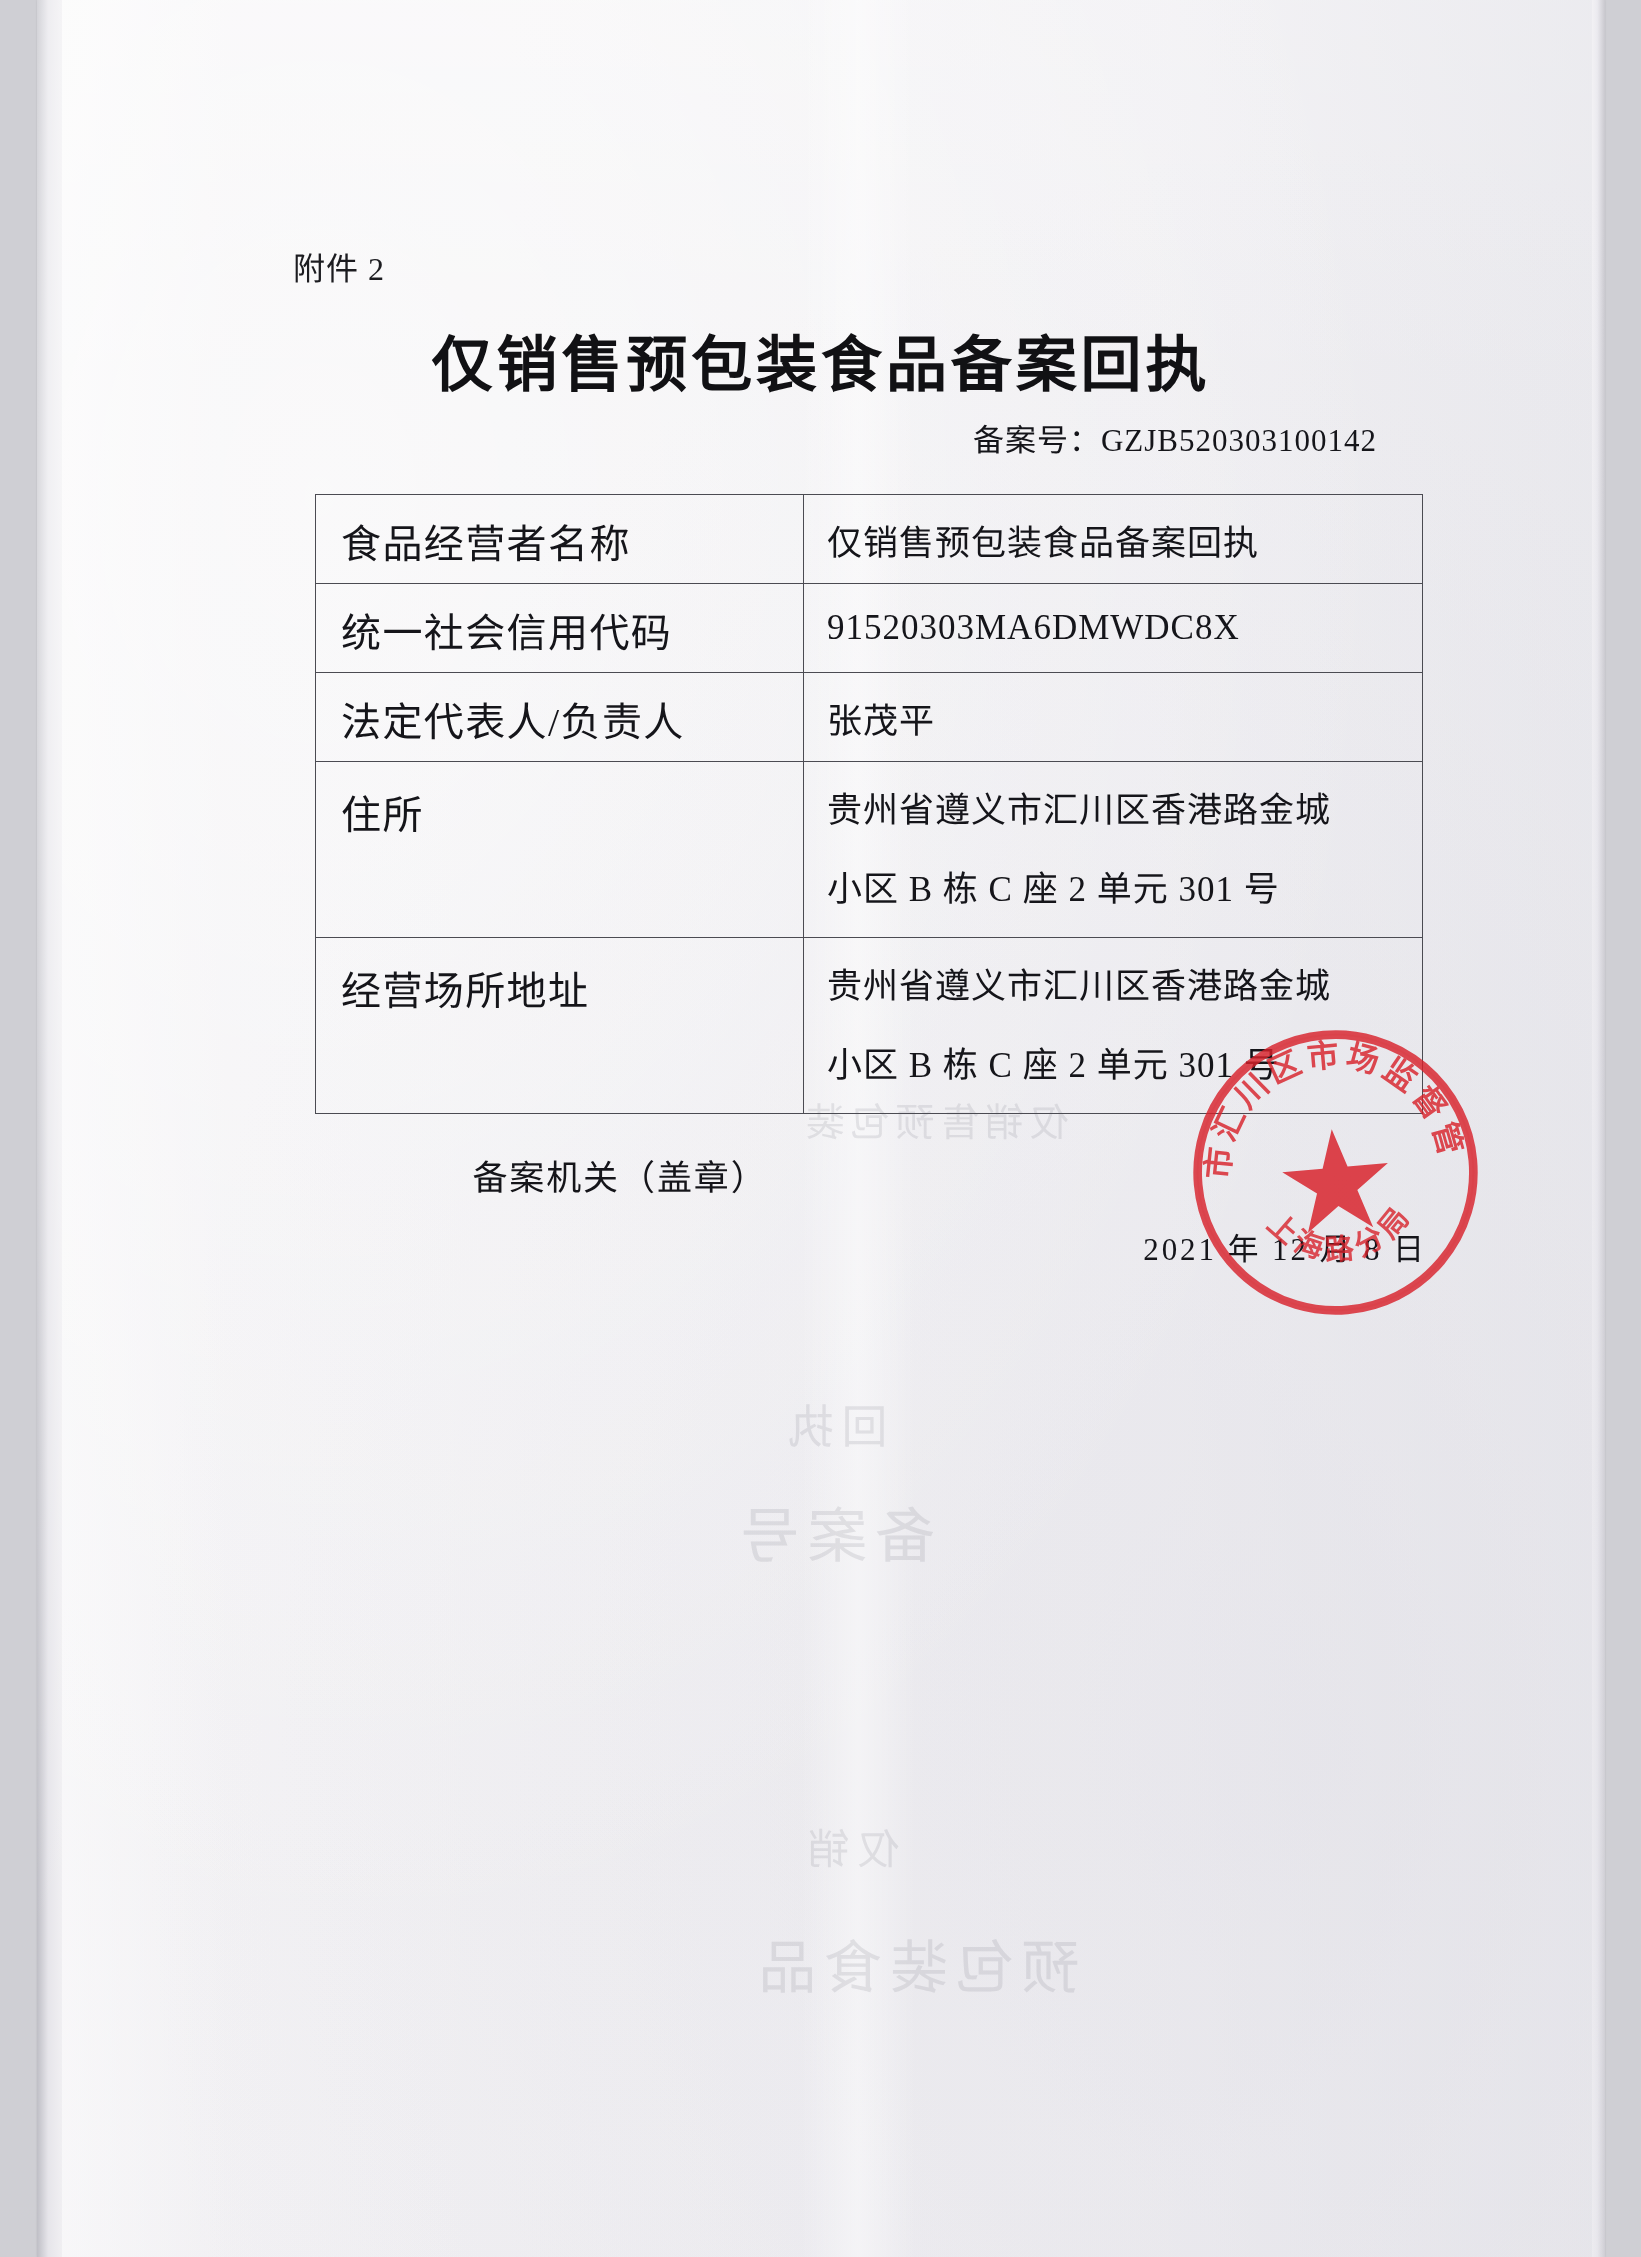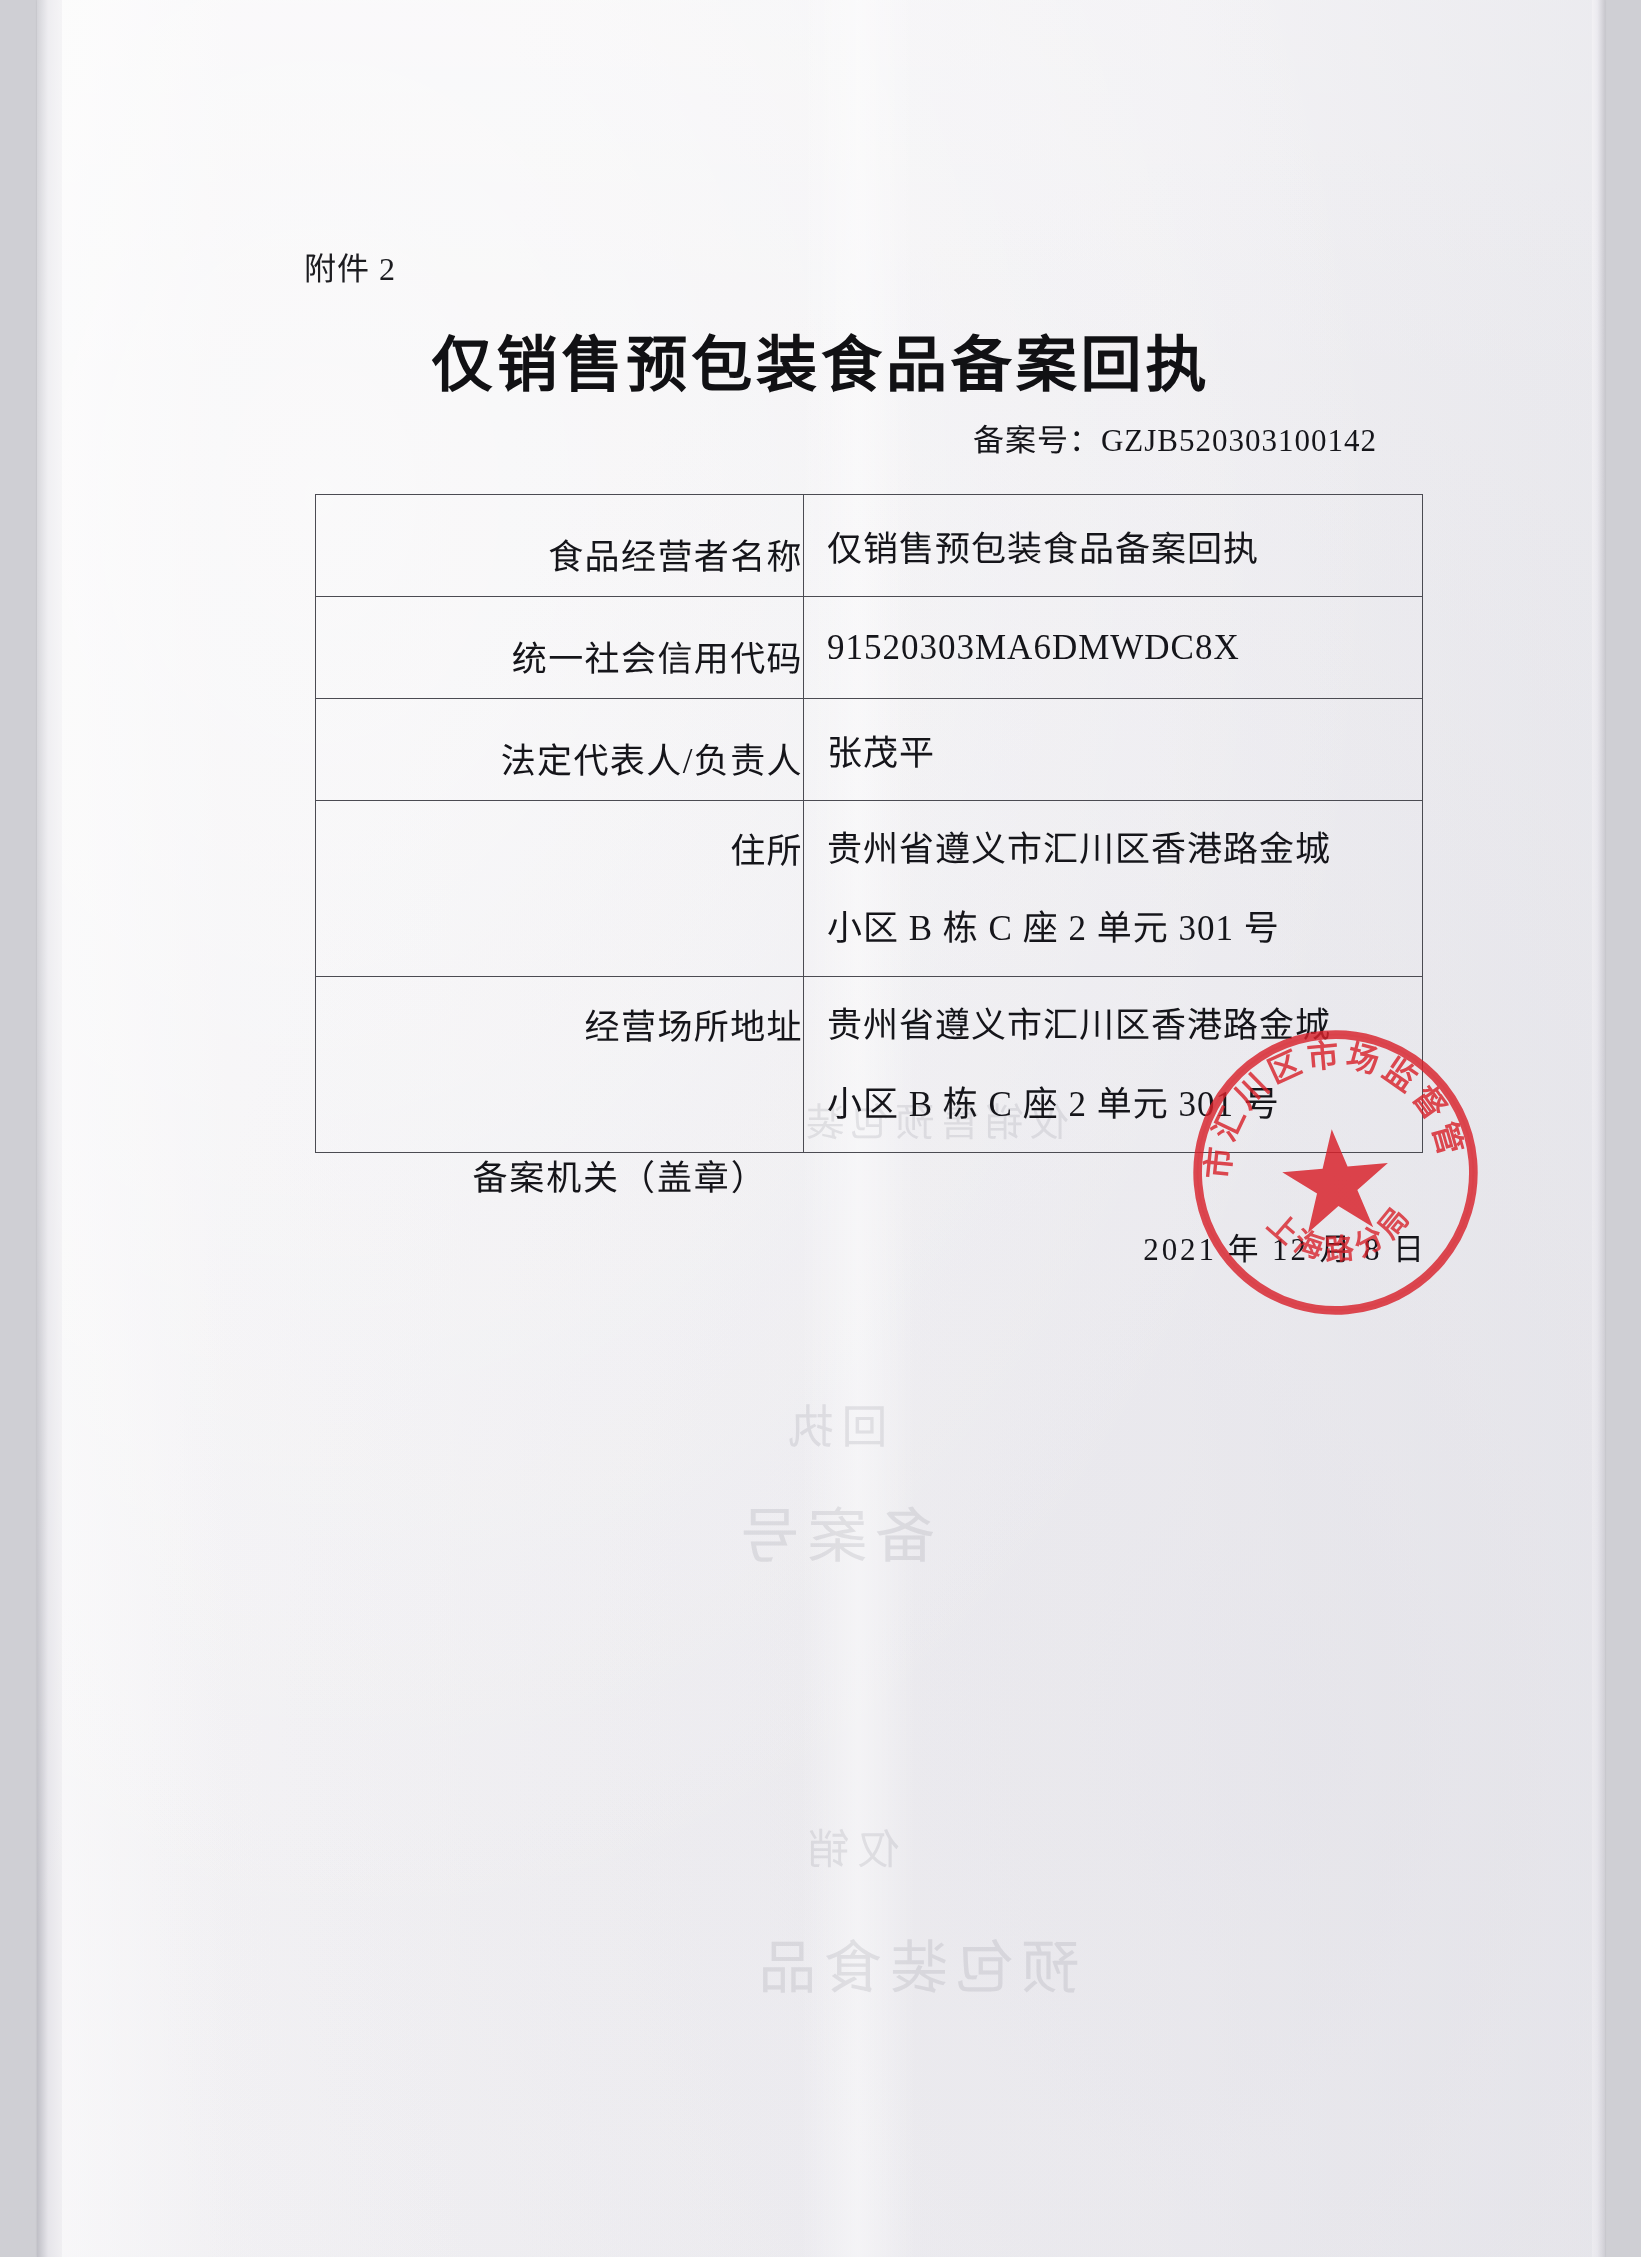--- a/index.html
+++ b/index.html
@@ -63,21 +63,20 @@
   }
 
   .attachment-label {
     position: absolute;
     left: 256px;
     top: 243px;
     font-size: 32px;
     letter-spacing: 1px;
     color: #1c1c20;
     font-family: "Liberation Serif", serif;
-    margin-left: 11px;
   }
 
   .doc-title {
     position: absolute;
     left: 0;
     top: 315px;
     width: 1568px;
     text-align: center;
     font-size: 61px;
     font-weight: bold;
@@ -107,25 +106,24 @@
     table-layout: fixed;
   }
   .info-table td {
     border: 1.9px solid #4b4b52;
     padding: 0;
     vertical-align: middle;
     color: #15151a;
   }
   td.label-cell {
     width: 462px;
-    padding: 16px 0 0 25px;
-    font-size: 35px;
+    padding: 3px 0 0 25px;
+    font-size: 40px;
     letter-spacing: 1.4px;
     height: 85px;
-    text-align: right;
   }
   td.value-cell {
     padding: 0 0 0 23px;
     font-size: 35px;
     letter-spacing: 1px;
     height: 85px;
   }
   td.value-cell.two-line {
     height: 154px;
     line-height: 79px;

